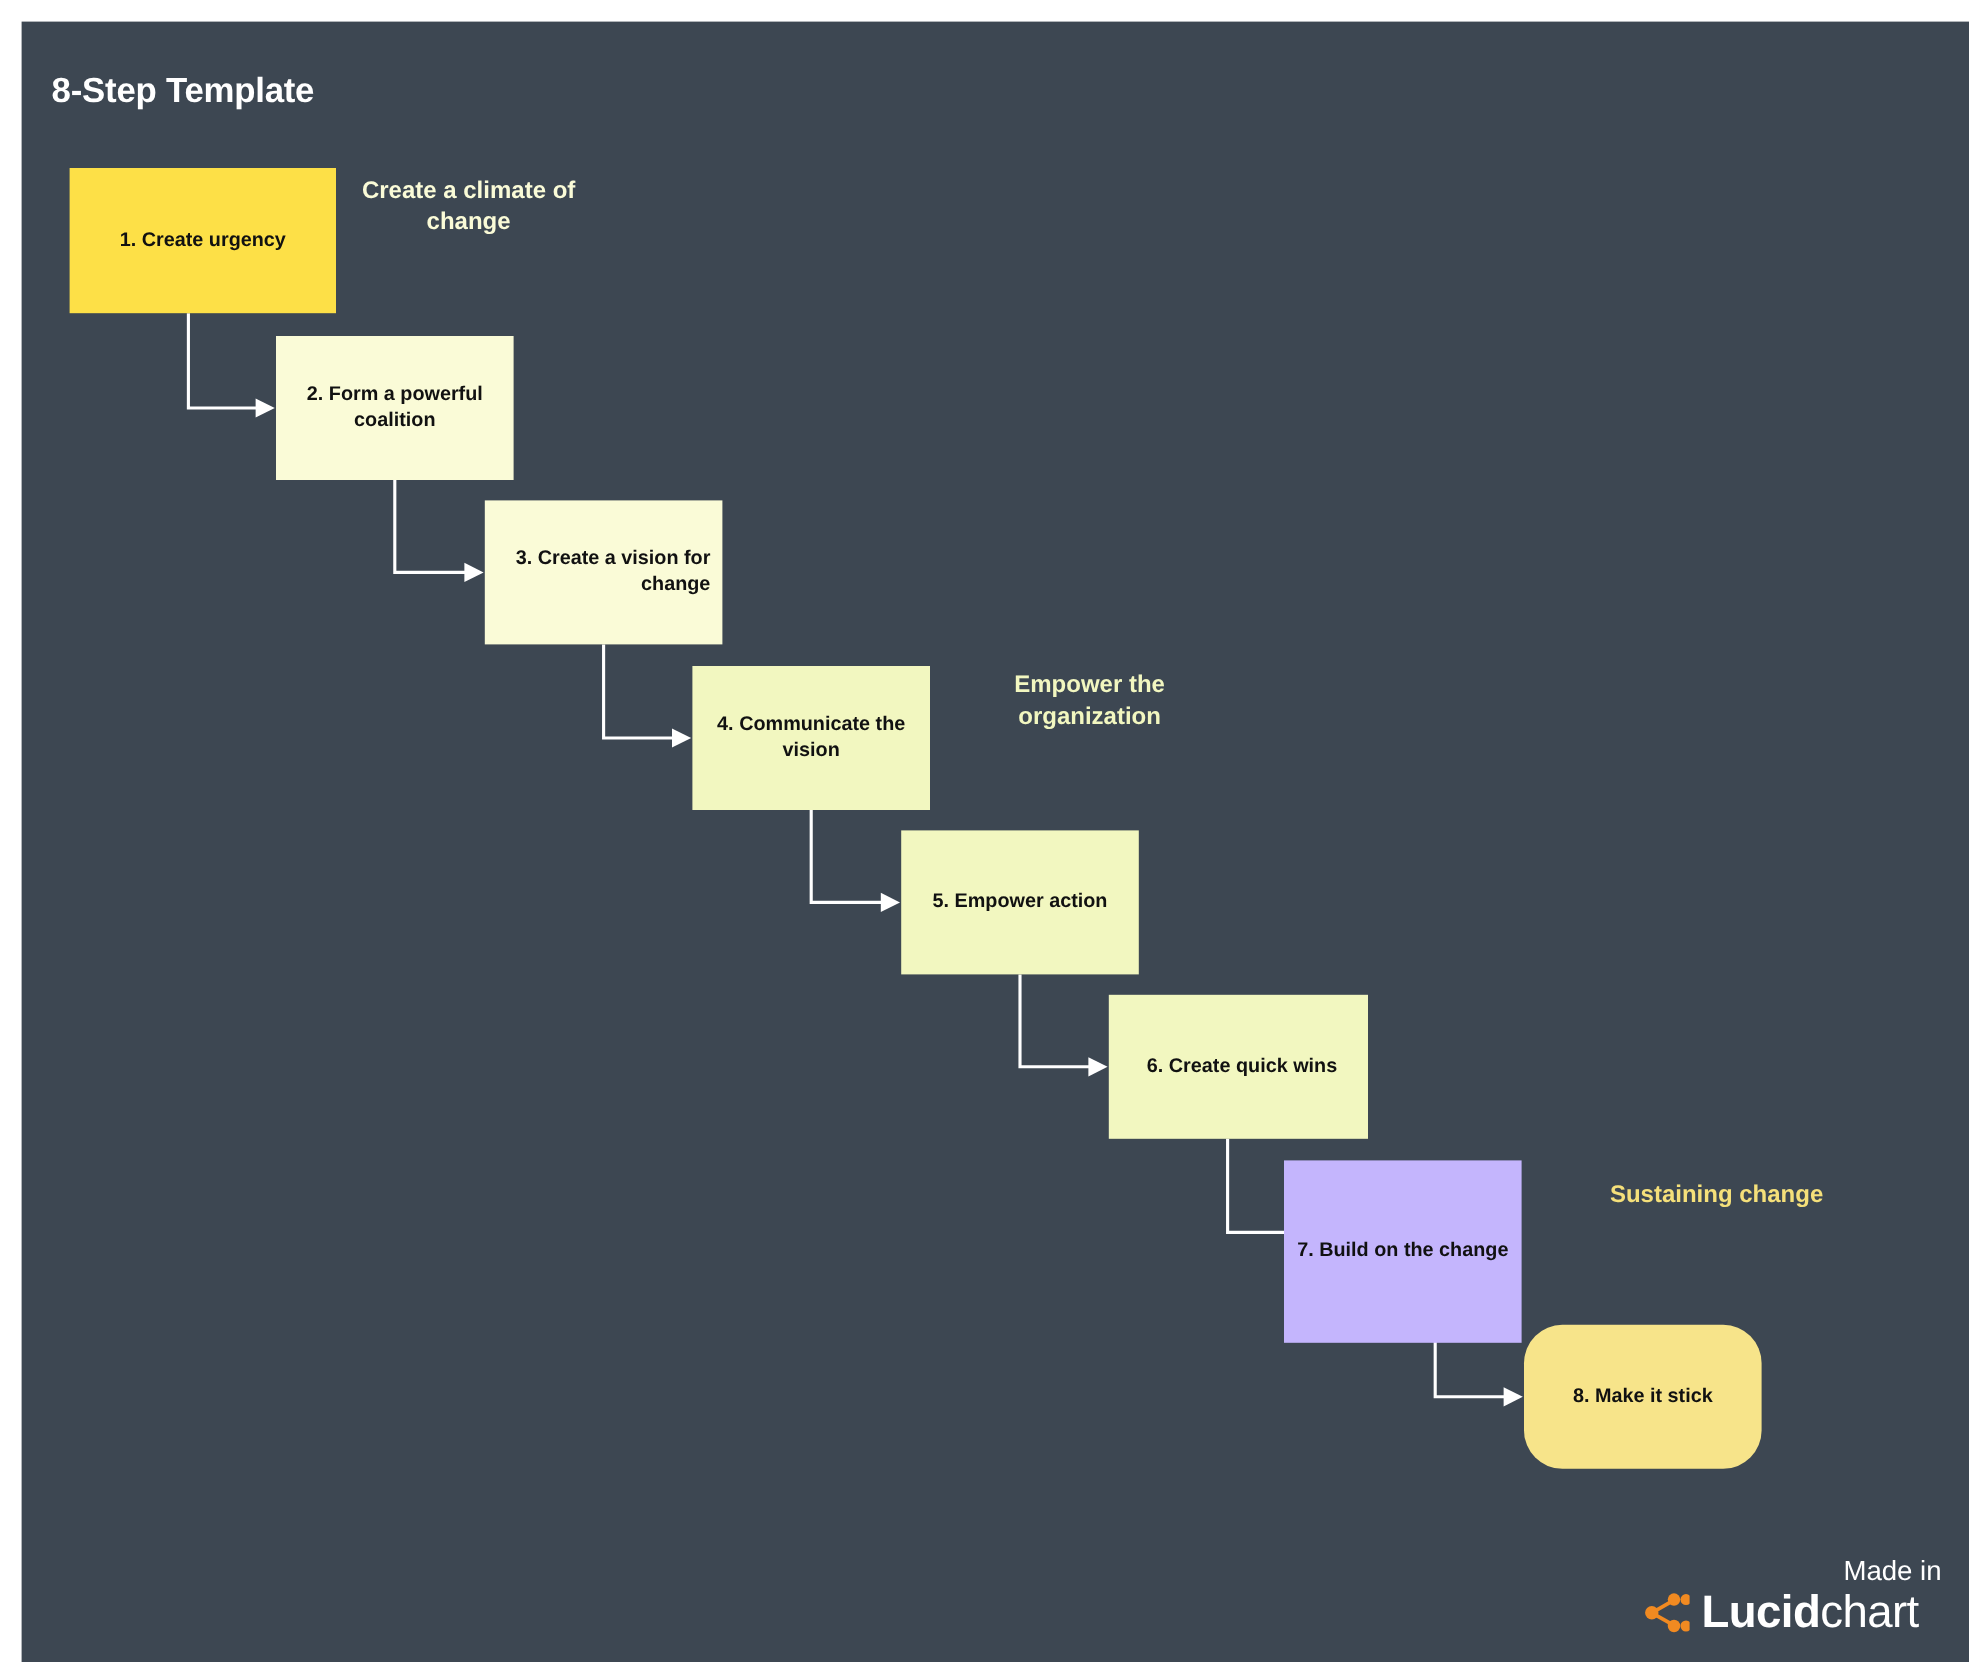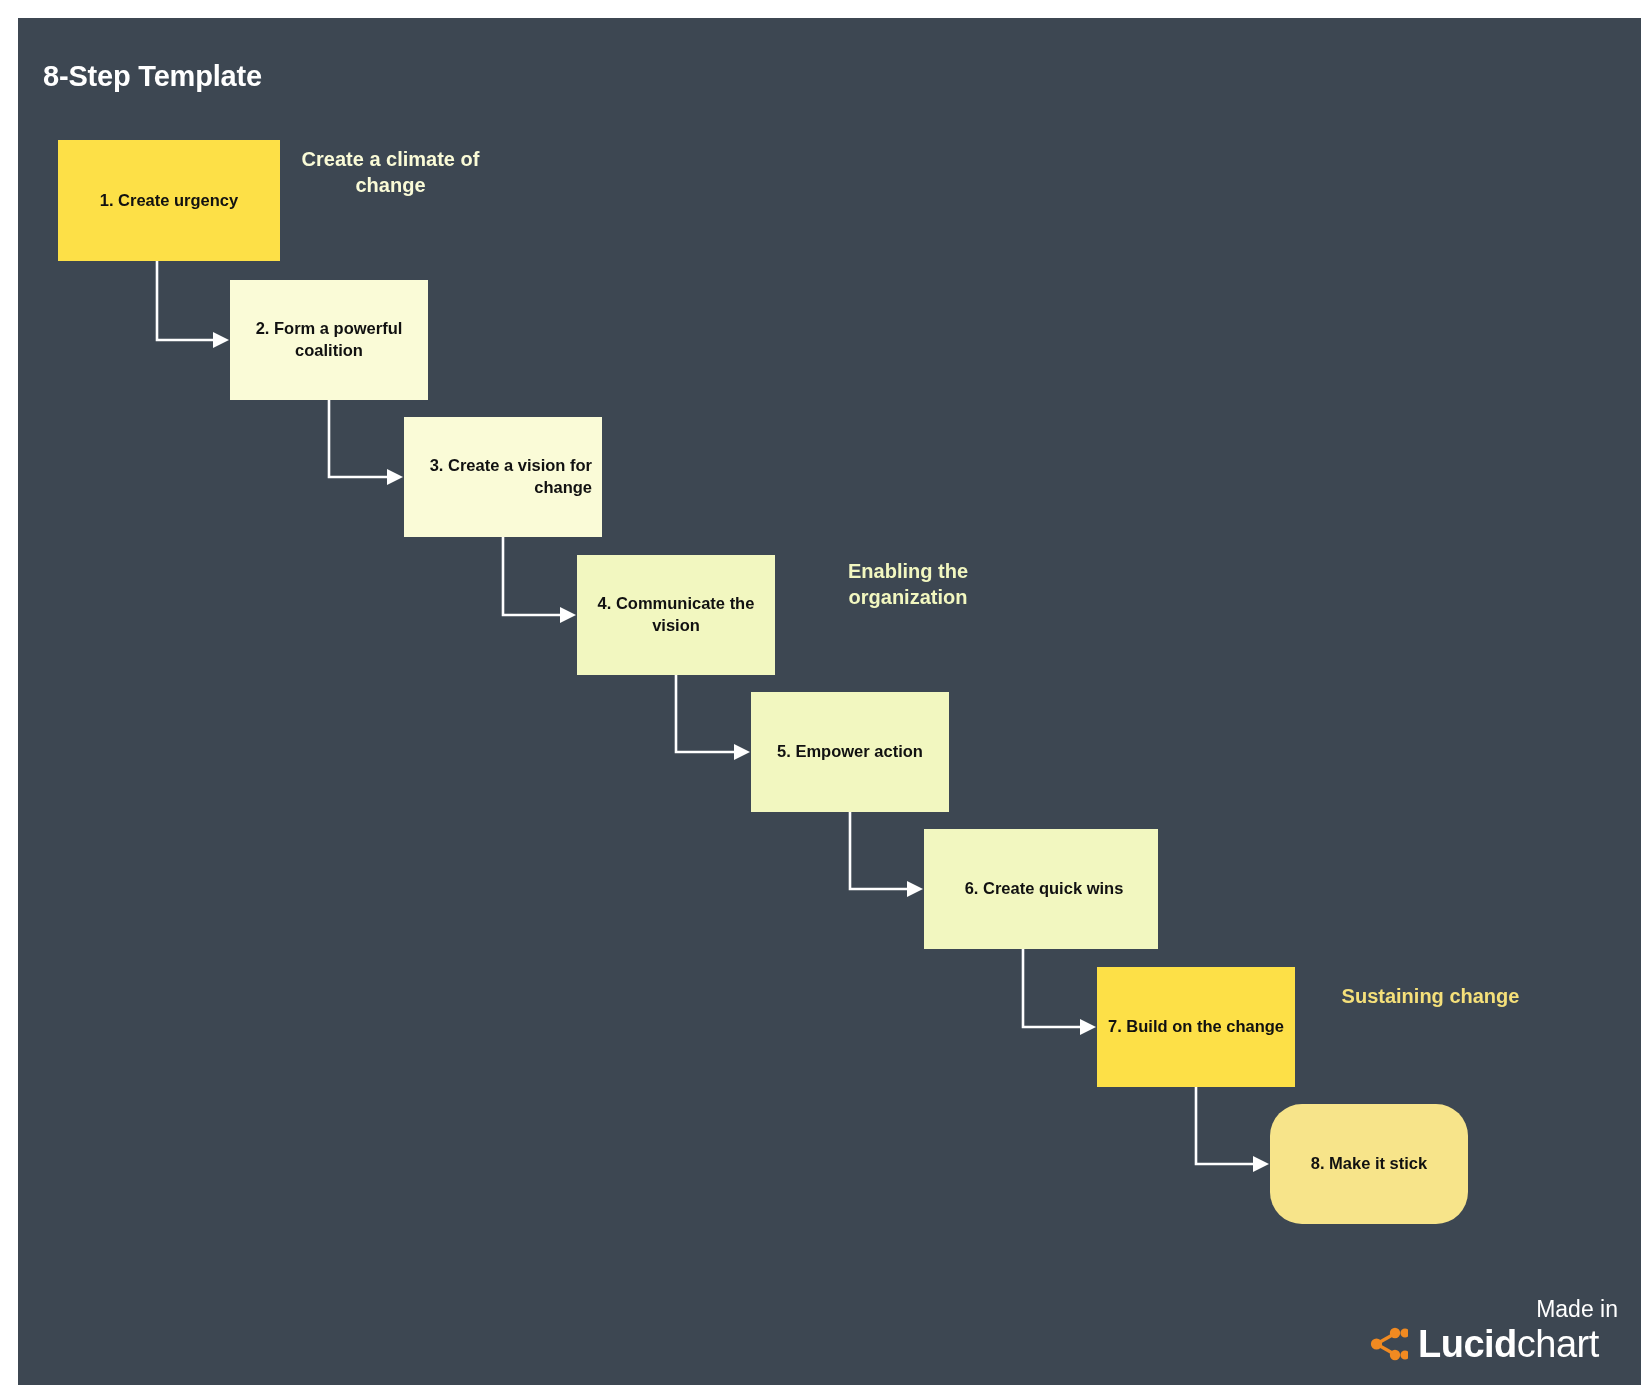--- a/index.html
+++ b/index.html
@@ -153,33 +153,33 @@
       </div>
       <div class="step-box" style="left: 386px; top: 399px; width: 198px; height: 120px; background: rgb(250, 251, 215); text-align: right;">
         <span>3. Create a vision for change</span>
       </div>
       <div class="step-box" style="left: 559px; top: 537px; width: 198px; height: 120px; background: rgb(242, 247, 192);">
         <span>4. Communicate the vision</span>
       </div>
       <div class="step-box" style="left: 733px; top: 674px; width: 198px; height: 120px; background: rgb(242, 247, 192);">
         <span>5. Empower action</span>
       </div>
-      <div class="step-box" style="left: 906px; top: 811px; width: 234px; height: 120px; background: rgb(242, 247, 192); padding-left: 16px;">
+      <div class="step-box" style="left: 906px; top: 811px; width: 216px; height: 120px; background: rgb(242, 247, 192); padding-left: 16px;">
         <span>6. Create quick wins</span>
       </div>
-      <div class="step-box" style="left: 1079px; top: 949px; width: 198px; height: 120px; background: #fde047;">
+      <div class="step-box" style="left: 1052px; top: 949px; width: 198px; height: 152px; background: #c4b5fd;">
         <span>7. Build on the change</span>
       </div>
       <div class="step-box" style="left: 1252px; top: 1086px; width: 198px; height: 120px; background: rgb(247, 228, 138); border-radius: 32px;">
         <span>8. Make it stick</span>
       </div>
     </div>
   <div id="phases-layer">
       <div class="phase-label" style="left: 255px; top: 128px; width: 235px; color: rgb(250, 251, 215);">Create a climate of change</div>
-      <div class="phase-label" style="left: 790px; top: 540px; width: 200px; color: rgb(242, 247, 192);">Enabling the organization</div>
+      <div class="phase-label" style="left: 790px; top: 540px; width: 200px; color: rgb(242, 247, 192);">Empower the organization</div>
       <div class="phase-label" style="left: 1295px; top: 965px; width: 235px; color: rgb(245, 224, 122);">Sustaining change</div>
     </div>
 
   <div id="credit">
     <div id="credit-made-in">Made in</div>
     <div id="credit-logo">
       <svg id="lucid-mark" width="40" height="36" viewBox="0 0 40 36">
         <g stroke="#f18a21" stroke-width="3.2" fill="none">
           <path d="M8.5 18 L27 7.5"></path>
           <path d="M8.5 18 L27 28.5"></path>

